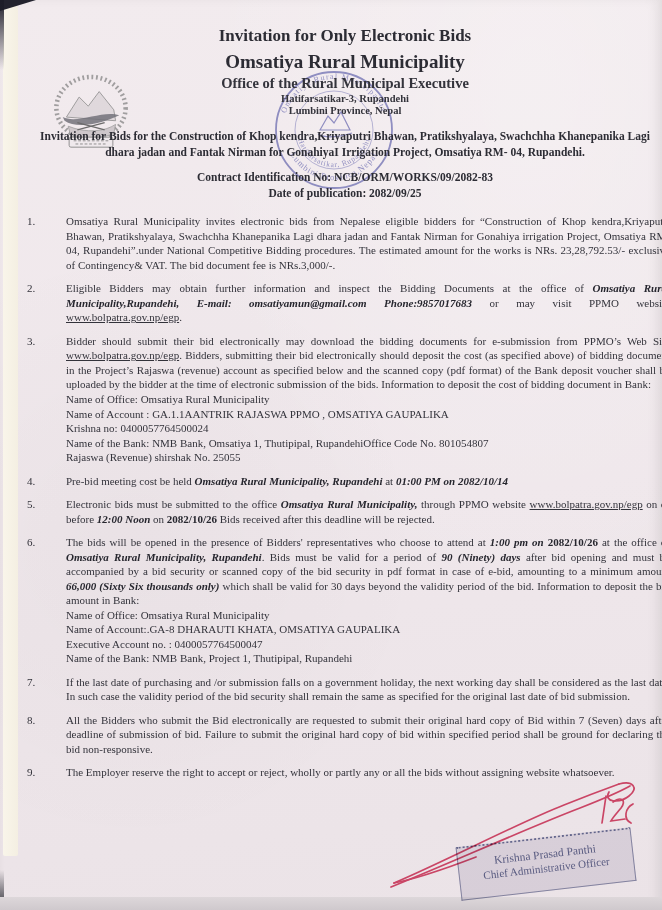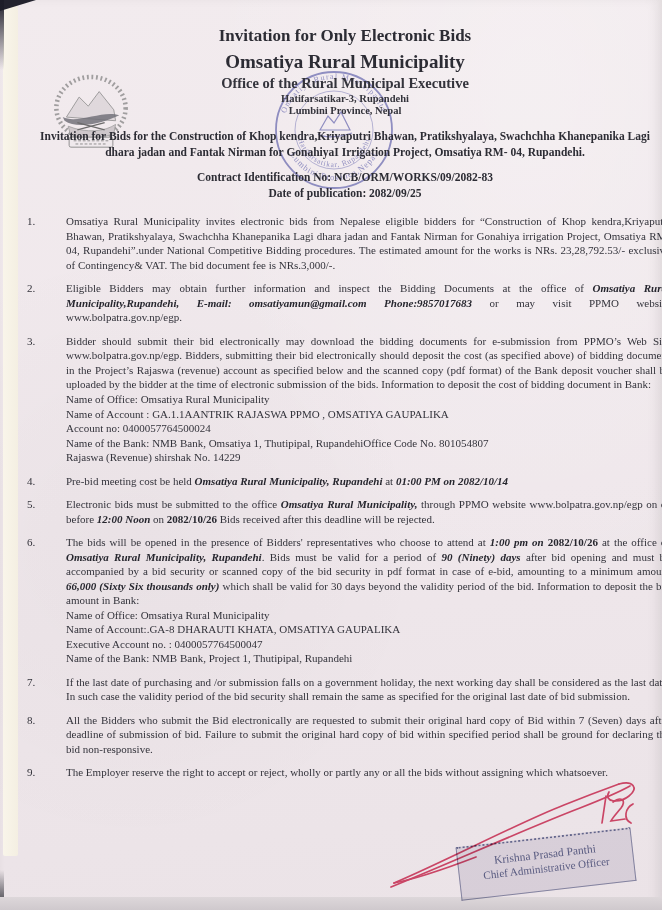--- a/index.html
+++ b/index.html
@@ -37,21 +37,21 @@
   .title-block{text-align:center;font-weight:bold;font-size:11.5px;line-height:1.42;
     margin-top:12px;color:#2c2c34;}
   .title-main{width:94%;margin:8px auto;text-align:center;}
   .items{margin-top:13px;font-size:11px;line-height:1.32;}
   .item-row{display:flex;margin-bottom:9px;}
   .item-num{flex:0 0 46px;padding-left:7px;box-sizing:border-box;}
   .item-body{flex:1;text-align:justify;padding-right:0px;}
   .item-para{min-height:14px;}
   .seg-b{font-weight:bold;color:#26262e;}
   .seg-i{font-style:italic;}
-  .seg-u{}
+  .seg-u{text-decoration:underline;}
   
   .round-stamp{position:absolute;left:268px;top:64px;width:132px;height:132px;
     opacity:0.55;mix-blend-mode:multiply;color:#4044a5;}
   
   .sig-wrap{position:absolute;left:380px;top:775px;width:280px;height:125px;}
   .sig-ink{position:absolute;left:0;top:0;width:280px;height:120px;mix-blend-mode:multiply;}
   .stamp-box{position:absolute;left:78px;top:62px;width:176px;height:54px;
     transform:rotate(-6.5deg);
     border:1.5px solid rgba(112,118,155,0.75);
     border-top:2px dotted rgba(95,102,145,0.9);
@@ -135,23 +135,23 @@
           <div class="item-body">
             <div class="item-para"><span>Eligible Bidders may obtain further information and inspect the Bidding Documents at the office of </span><span class="seg-b seg-i">Omsatiya Rural Municipality,Rupandehi, E-mail: omsatiyamun@gmail.com Phone:9857017683</span><span> or may visit PPMO website </span><span class="seg-u">www.bolpatra.gov.np/egp</span><span>.</span></div>
           </div>
         </div>
         <div class="item-row">
           <div class="item-num">3.</div>
           <div class="item-body">
             <div class="item-para"><span>Bidder should submit their bid electronically may download  the bidding documents for e-submission from PPMO’s Web Site </span><span class="seg-u">www.bolpatra.gov.np/egp</span><span>. Bidders, submitting their bid electronically should deposit the cost (as specified above) of  bidding document in the Project’s Rajaswa (revenue) account as specified below and the scanned copy (pdf format) of the Bank deposit voucher shall be uploaded by the bidder at the time of electronic submission of the bids. Information to deposit the cost of bidding document in Bank:</span></div>
             <div class="item-para"><span>Name of Office: Omsatiya Rural Municipality</span></div>
             <div class="item-para"><span>Name of Account : GA.1.1AANTRIK RAJASWA PPMO , OMSATIYA  GAUPALIKA</span></div>
-            <div class="item-para"><span>Account no: 0400057764500024</span></div>
+            <div class="item-para"><span>Krishna no: 0400057764500024</span></div>
             <div class="item-para"><span>Name of the Bank: NMB Bank, Omsatiya 1, Thutipipal, RupandehiOffice Code No. 801054807</span></div>
-            <div class="item-para"><span>Rajaswa (Revenue) shirshak No. 14229</span></div>
+            <div class="item-para"><span>Rajaswa (Revenue) shirshak No. 25055</span></div>
           </div>
         </div>
         <div class="item-row">
           <div class="item-num">4.</div>
           <div class="item-body">
             <div class="item-para"><span>Pre-bid meeting cost be held </span><span class="seg-b seg-i">Omsatiya Rural Municipality, Rupandehi</span><span> at </span><span class="seg-b seg-i">01:00 PM on 2082/10/14</span></div>
           </div>
         </div>
         <div class="item-row">
           <div class="item-num">5.</div>
@@ -177,21 +177,21 @@
         </div>
         <div class="item-row">
           <div class="item-num">8.</div>
           <div class="item-body">
             <div class="item-para"><span>All the Bidders who submit the Bid electronically are requested to submit their original hard copy of Bid within 7 (Seven) days after deadline of submission of bid. Failure to submit the original hard copy of bid within specified period shall be ground for declaring the bid non-responsive.</span></div>
           </div>
         </div>
         <div class="item-row">
           <div class="item-num">9.</div>
           <div class="item-body">
-            <div class="item-para"><span>The Employer reserve the right to accept or reject, wholly or partly any or all the bids without  assigning which  whatsoever.</span></div>
+            <div class="item-para"><span>The Employer reserve the right to accept or reject, wholly or partly any or all the bids without  assigning website  whatsoever.</span></div>
           </div>
         </div>
       </div>
   </div>
 
   <div class="sig-wrap">
     <div class="stamp-box">
       <div class="stamp-name">Krishna Prasad Panthi</div>
       <div class="stamp-title">Chief Administrative Officer</div>
     </div>

